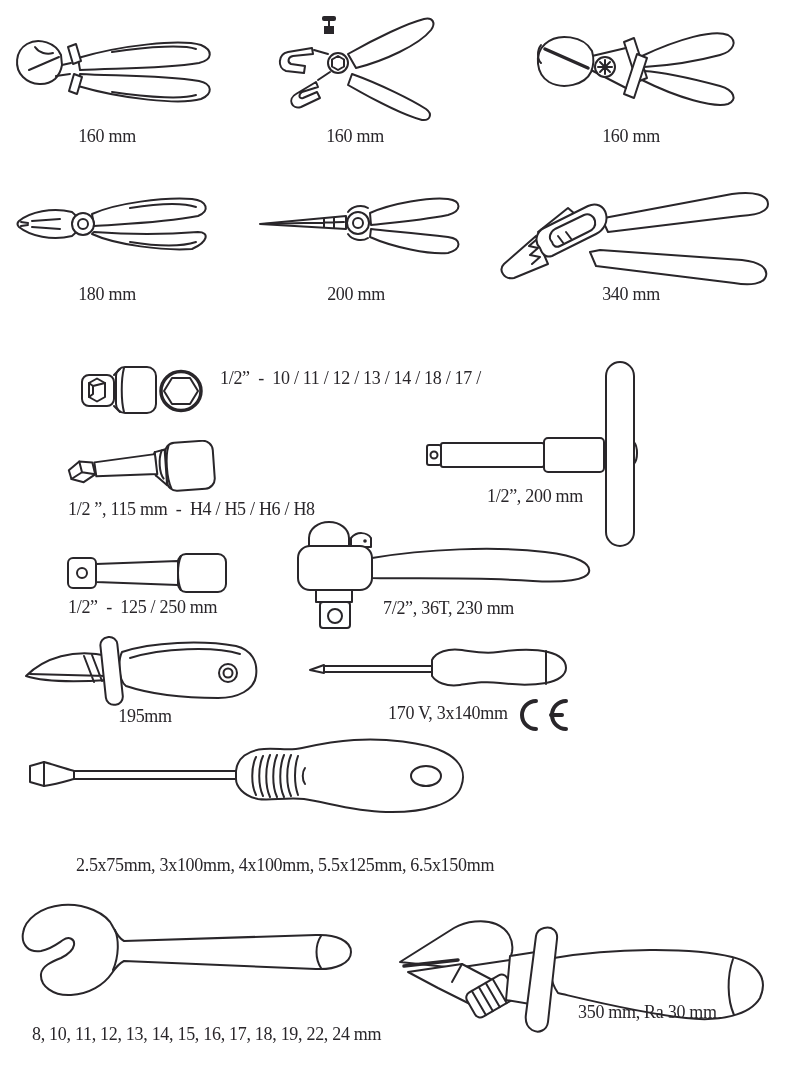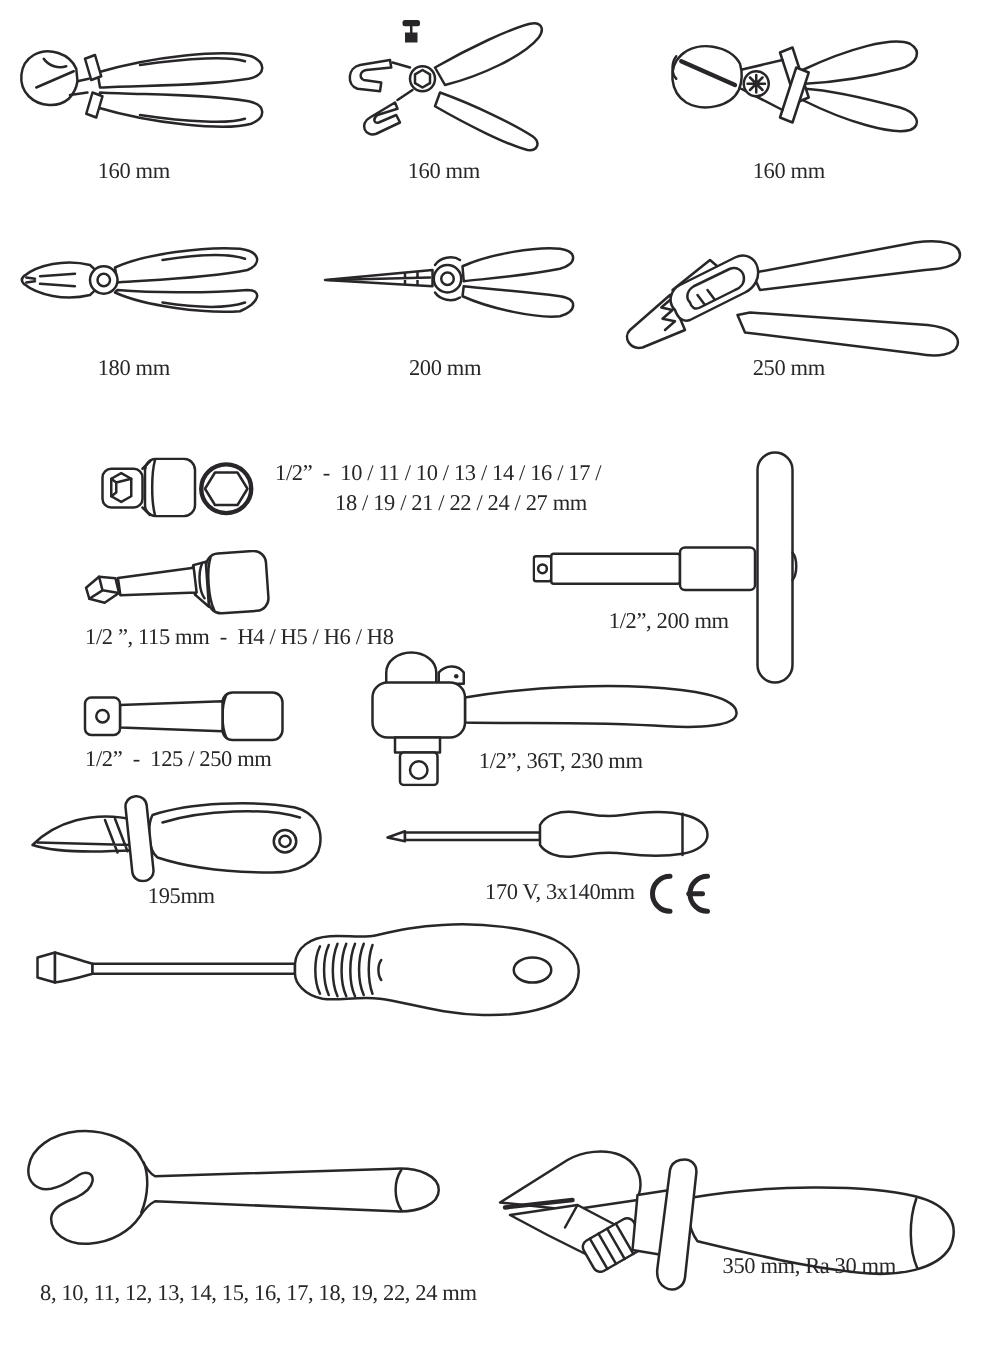--- a/index.html
+++ b/index.html
@@ -111,21 +111,21 @@
       <path d="M112,40 L240,16 C262,13 276,17 276,26 C276,33 266,37 248,38 L116,54 L104,28 L112,40 Z" transform="translate(0,2)"></path>
       <path d="M108,74 L250,84 C268,86 276,92 274,100 C272,108 258,110 242,107 L104,90 L98,76 Z"></path>
       <path d="M46,56 L76,32 L90,44 L62,70 Z"></path>
       <path d="M44,60 L12,88 C6,94 12,104 22,102 L56,88 L50,74 Z"></path>
       <path class="nf" d="M44,64 l-7,6 l9,2 l-8,7 l10,2 l-8,7"></path>
       <path d="M48,72 C42,66 44,56 52,52 L96,30 C104,26 112,30 114,38 C116,46 112,54 104,58 L60,80 C54,82 50,78 48,72 Z"></path>
       <path class="nf" d="M60,66 C56,62 58,56 63,53 L92,39 C97,37 102,40 103,45 C104,50 101,54 96,56 L68,70 C64,72 61,70 60,66 Z M66,60 l6,8 M74,56 l6,8"></path>
     </g>
       </svg>
   </figure>
-  <div class="lbl center" style="left:581px;top:284px;width:100px">250 mm</div>
+  <div class="lbl center" style="left:581px;top:284px;width:100px">340 mm</div>
 
   <figure class="tool" style="left:80px;top:366px;width:78px;height:48px">
     <svg viewBox="0 0 78 48">
         <g class="ink">
       <rect x="36" y="1" width="40" height="46" rx="9"></rect>
       <path class="nf" d="M44,2 C41,13 41,35 44,46"></path>
       <rect x="2" y="9" width="32" height="31" rx="7"></rect>
       <path class="nf" d="M34,9 L40,3 M34,40 L40,46"></path>
       <path d="M9,17 L17,12.5 L25,17 L25,31 L17,35.5 L9,31 Z"></path>
       <path class="nf" d="M9,17 L13,20 L13,28 L9,31 M13,20 L25,17"></path>
@@ -135,22 +135,21 @@
 
   <figure class="tool" style="left:158px;top:369px;width:46px;height:44px">
     <svg viewBox="0 0 46 44">
         <g class="ink">
       <ellipse class="thick" cx="23" cy="22" rx="20" ry="19.5"></ellipse>
       <path d="M6,22 L14,9 L32,9 L40,22 L32,35 L14,35 Z"></path>
     </g>
       </svg>
   </figure>
 
-  <div class="lbl" style="left:220px;top:368px">1/2”  -  10 / 11 / 10 / 13 / 14 / 16 / 17 /</div>
-  <div class="lbl" style="left:268px;top:392px">18 / 19 / 21 / 22 / 24 / 27 mm</div>
+  <div class="lbl" style="left:220px;top:368px">1/2”  -  10 / 11 / 12 / 13 / 14 / 18 / 17 /</div>
 
   <figure class="tool" style="left:426px;top:360px;width:214px;height:188px">
     <svg viewBox="0 0 214 188">
         <g class="ink">
       <rect x="1" y="85" width="14" height="20" rx="2"></rect>
       <circle cx="8" cy="95" r="3.5"></circle>
       <rect x="15" y="83" width="103" height="24" rx="2"></rect>
       <rect x="118" y="78" width="60" height="34" rx="4"></rect>
       <rect x="180" y="2" width="28" height="184" rx="14"></rect>
       <path class="nf" d="M208,82 C212,87 212,99 208,104"></path>
@@ -194,21 +193,21 @@
       <path d="M56,31 L56,22 C62,15 72,16 76,22 L76,31 Z"></path>
       <path d="M77,42 C130,33 200,30 250,36 C284,40 296,48 294,56 C292,64 268,67 238,65 C180,61 120,63 77,62 Z"></path>
       <rect x="3" y="30" width="74" height="44" rx="12"></rect>
       <rect x="21" y="74" width="36" height="12"></rect>
       <rect x="25" y="86" width="30" height="26" rx="3"></rect>
       <circle cx="40" cy="100" r="7"></circle>
       <circle class="fill" cx="70" cy="25" r="1.8"></circle>
     </g>
       </svg>
   </figure>
-  <div class="lbl" style="left:383px;top:598px">1/2”, 36T, 230 mm</div>
+  <div class="lbl" style="left:383px;top:598px">7/2”, 36T, 230 mm</div>
 
   <figure class="tool" style="left:22px;top:636px;width:240px;height:70px">
     <svg viewBox="0 0 240 70">
         <g class="ink">
       <path d="M100,16 C130,6 180,4 214,10 C230,14 236,26 234,40 C232,54 216,62 196,62 C160,62 128,58 104,50 C96,44 96,24 100,16 Z"></path>
       <path class="nf" d="M108,22 C140,12 192,10 218,18"></path>
       <circle cx="206" cy="37" r="9"></circle>
       <circle cx="206" cy="37" r="4.5"></circle>
       <path d="M86,20 C52,12 22,22 4,40 C22,46 54,46 86,44 Z"></path>
       <path class="nf" d="M8,38 L84,40 M62,20 L72,46 M70,19 L80,45"></path>
@@ -245,20 +244,21 @@
         <g class="ink">
       <path d="M2,30 L16,26 L16,50 L2,46 Z"></path>
       <path d="M16,26 C30,30 42,34 46,35 L46,43 C42,44 30,48 16,50 Z"></path>
       <rect x="46" y="35" width="162" height="8"></rect>
       <path d="M208,35 C209,22 220,14 236,13 C250,12 262,15 274,12 C292,8 306,5 326,4 C356,2 396,6 416,16 C434,25 438,38 433,51 C427,68 396,77 358,76 C324,75 298,66 276,63 C258,61 242,65 230,63 C215,60 208,50 208,43 Z"></path>
       <path class="nf" d="M228,21 C223,31 223,49 228,59 M235,20 C230,31 230,49 235,60 M242,19 C237,31 237,50 242,61 M249,19 C244,31 244,50 249,61 M256,19 C251,31 251,50 256,61 M263,19 C258,31 258,49 263,60 M270,20 C266,31 266,48 270,59 M277,32 C274,36 274,44 277,48"></path>
       <ellipse cx="398" cy="40" rx="15" ry="10"></ellipse>
     </g>
       </svg>
   </figure>
+  <div class="lbl" style="left:76px;top:855px">2.5x75mm, 3x100mm, 4x100mm, 5.5x125mm, 6.5x150mm</div>
 
   <figure class="tool" style="left:18px;top:902px;width:345px;height:100px">
     <svg viewBox="0 0 345 100">
         <g class="ink">
       <path d="M95,25 C89,11 66,1 44,3 C23,5 7,17 5,31 C3,43 11,51 23,49 C33,47 39,42 45,38 C51,34 57,37 56,43 C55,49 49,53 43,56 C33,60 24,64 23,72 C22,84 35,94 53,93 C71,92 86,83 94,71 C98,65 102,61 106,59 L298,67 C318,68 333,61 333,50 C333,39 318,32 298,33 L106,39 C102,37 98,31 95,25 Z"></path>
       <path class="nf" d="M97,28 C101,38 101,54 95,68 M303,34 C297,43 297,57 303,66"></path>
     </g>
       </svg>
   </figure>
   <div class="lbl" style="left:32px;top:1024px">8, 10, 11, 12, 13, 14, 15, 16, 17, 18, 19, 22, 24 mm</div>

